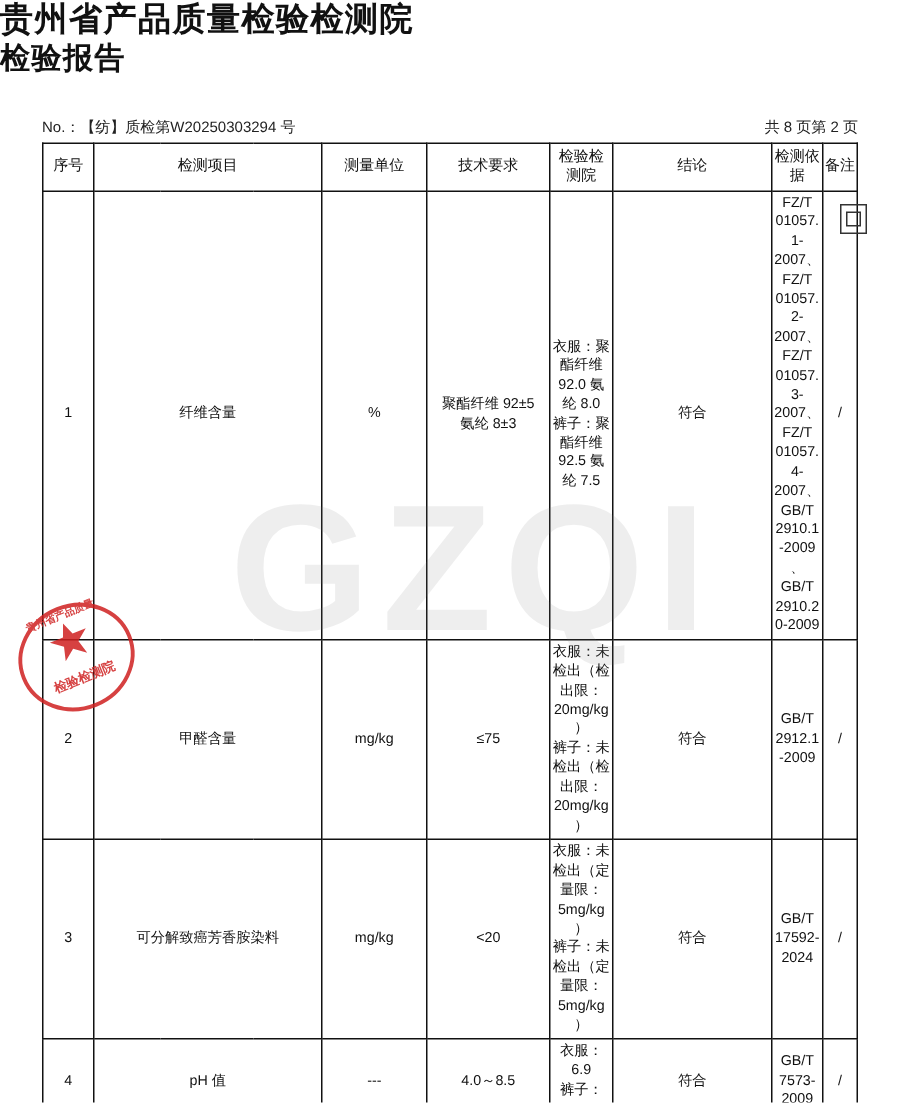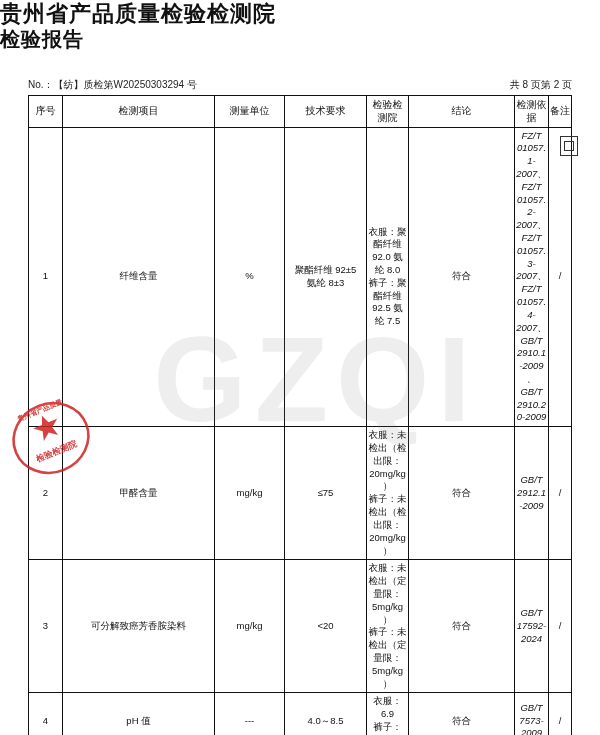--- a/index.html
+++ b/index.html
@@ -80,21 +80,20 @@
     line-height: 1.3;
   }
   .result-cell {
     font-size: 8.5px;
     line-height: 1.35;
     padding: 3px 2px;
   }
   .basis-cell {
     font-size: 8.5px;
     line-height: 1.3;
-    font-style: italic;
   }
   
   .watermark {
     position: absolute;
     top: 310px;
     left: 16px;
     width: 600px;
     text-align: center;
     font-family: "Liberation Sans", sans-serif;
     font-size: 120px;

